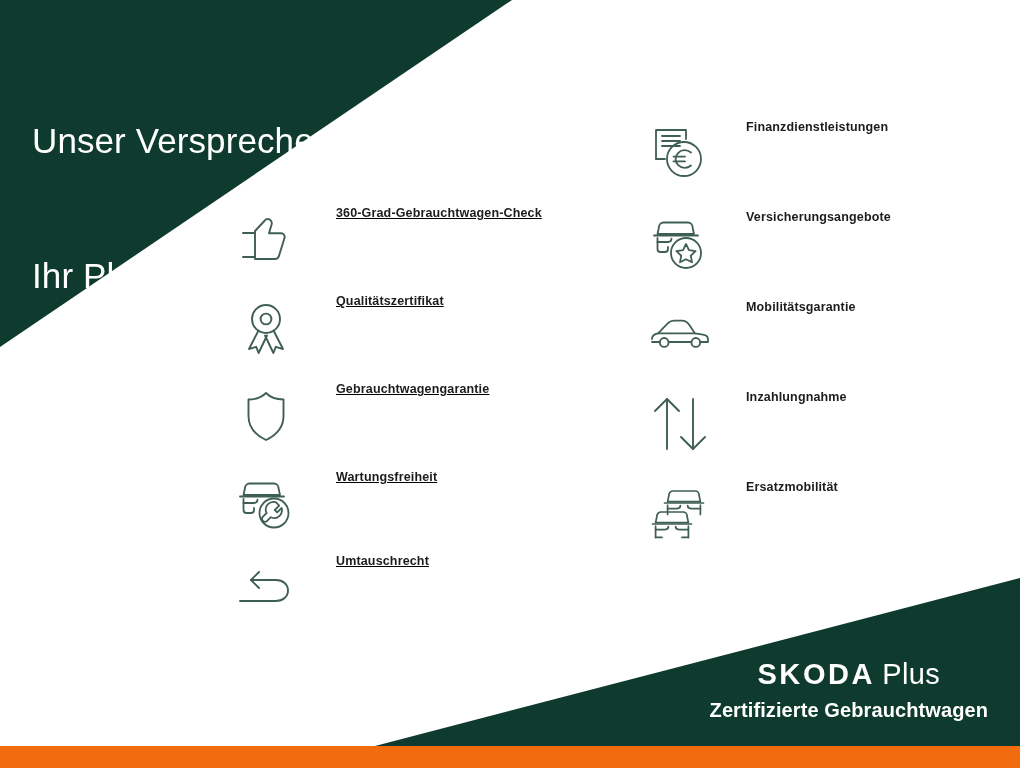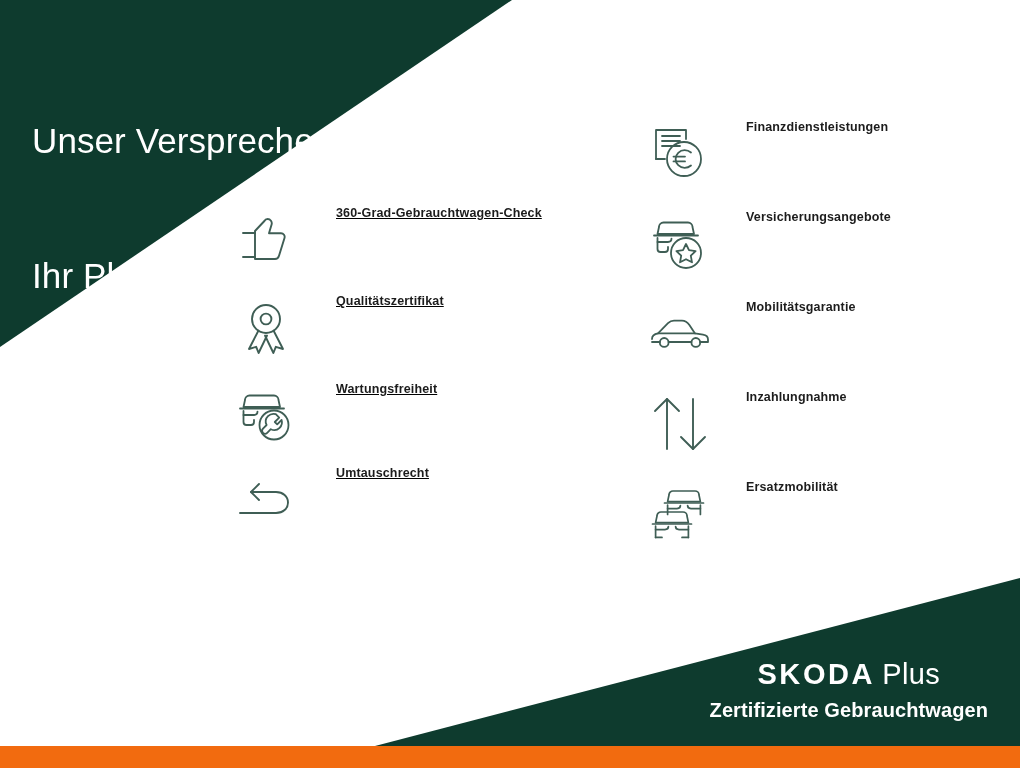--- a/index.html
+++ b/index.html
@@ -124,20 +124,28 @@
         <svg width="54" height="54" viewBox="0 0 54 54" fill="none" stroke="#3F5E55" stroke-width="1.9" stroke-linecap="round" stroke-linejoin="round">
           <circle cx="27" cy="18" r="14"></circle>
           <circle cx="27" cy="18" r="5.4"></circle>
           <path d="M19.5 29.5 L10 48 L17.2 45.8 L19.6 52 L28 34.5"></path>
           <path d="M34.5 29.5 L44 48 L36.8 45.8 L34.4 52 L26 34.5"></path>
         </svg>
       </span>
       <span class="flabel">Qualitätszertifikat</span>
     </div>
 
+    <div class="feature">
+      <span class="ico">
+        <svg width="54" height="54" viewBox="0 0 54 54" fill="none" stroke="#3F5E55" stroke-width="1.9" stroke-linecap="round" stroke-linejoin="round">
+          <path d="M27 4 C22 9 15 10.5 9.5 10.5 V27 C9.5 38.5 17.5 46.5 27 51 C36.5 46.5 44.5 38.5 44.5 27 V10.5 C39 10.5 32 9 27 4 Z"></path>
+        </svg>
+      </span>
+      <span class="flabel">Gebrauchtwagengarantie</span>
+    </div>
 
     <div class="feature f-tight">
       <span class="ico">
         <svg width="58" height="54" viewBox="0 0 58 54" fill="none" stroke="#3F5E55" stroke-width="1.8" stroke-linecap="round" stroke-linejoin="round">
           <path d="M8 11 C8 8.5 10 6.5 12.5 6.5 H37 C39.5 6.5 41.5 8.5 41.5 11 L43 18 H6.5 L8 11 Z"></path>
           <path d="M3 19.5 H47"></path>
           <path d="M6.5 22 V33 C6.5 34.6 7.8 36 9.5 36 H14 C15.7 36 17 34.6 17 33 V31"></path>
           <path d="M6.5 26 H17 C19 26 20.5 24.6 20.5 22.6"></path>
           <circle cx="37" cy="36" r="14.5"></circle>
           <path d="M42.2 28.6 L37.8 33 L40.2 35.4 L44.6 31 C45.4 33.6 44.8 36.6 42.6 38.8 C40.2 41.2 36.6 41.6 33.8 40.2 L30.2 43.8 C29 45 27.2 45 26 43.8 C24.8 42.6 24.8 40.8 26 39.6 L29.6 36 C28.2 33.2 28.6 29.6 31 27.2 C33.2 25 36.2 24.4 38.8 25.2 Z"></path>

